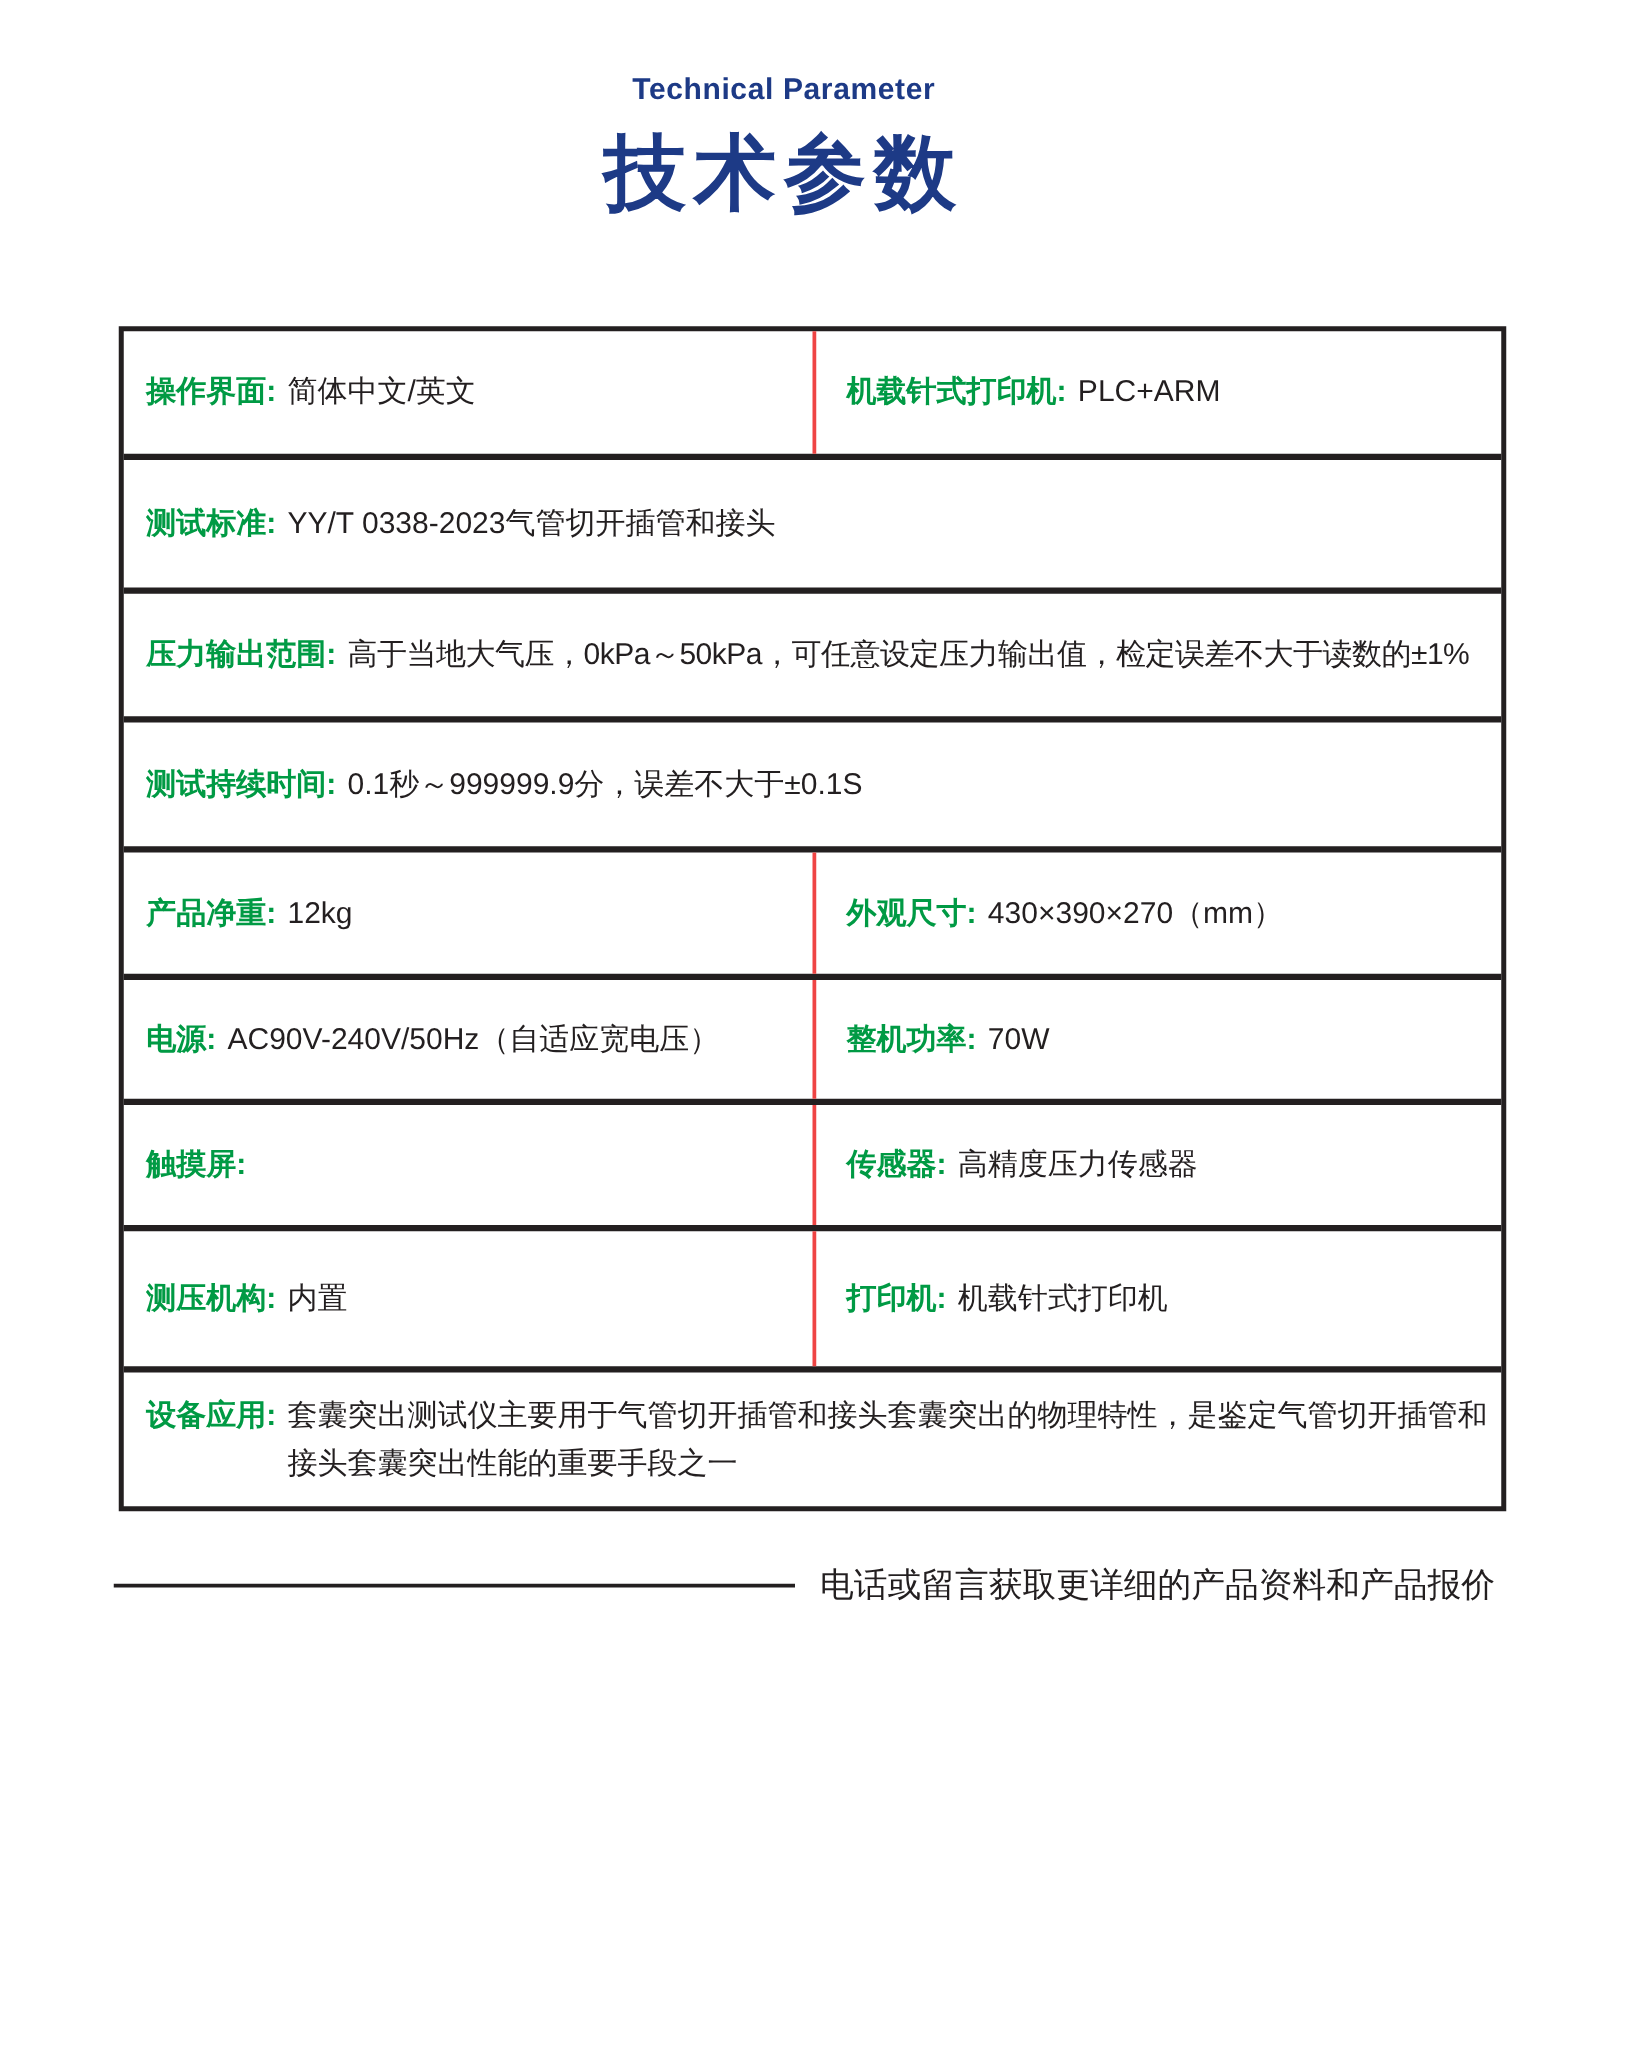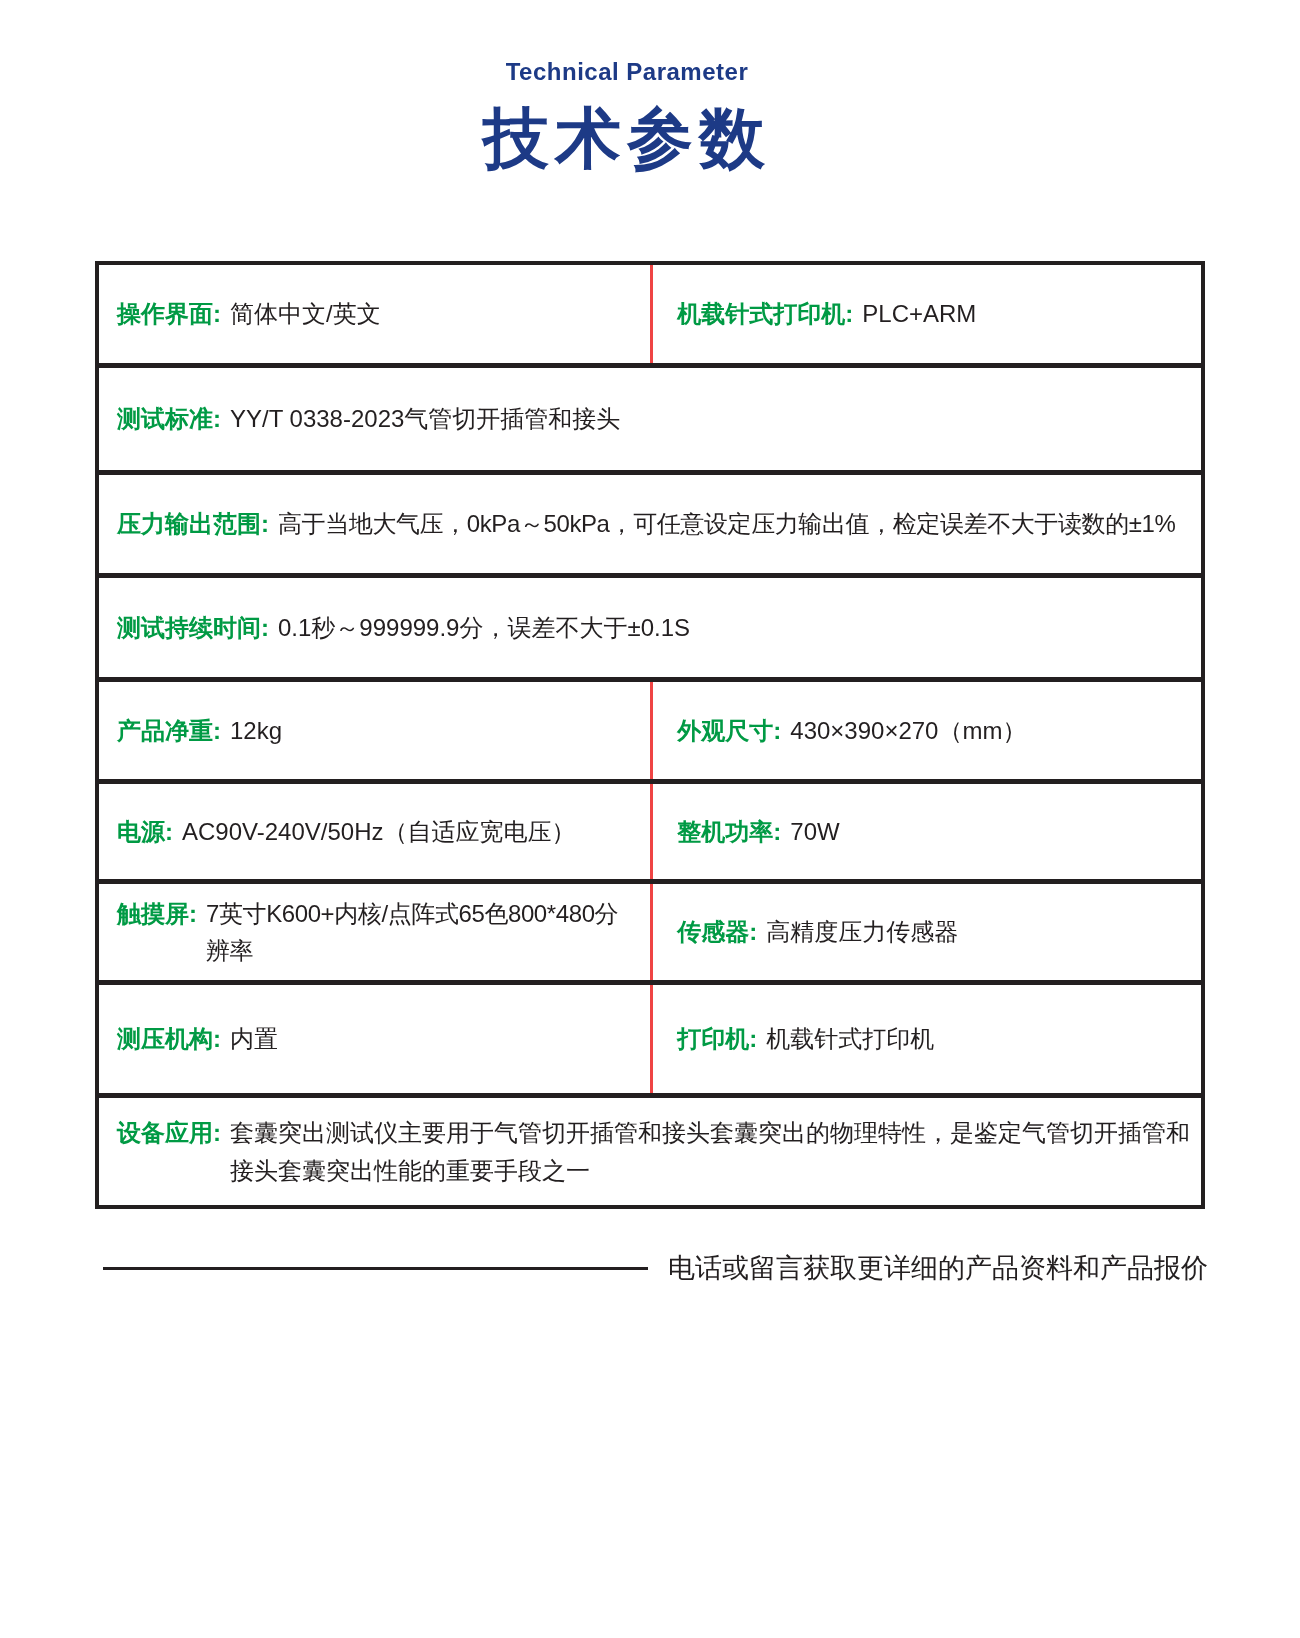--- a/index.html
+++ b/index.html
@@ -89,21 +89,21 @@
   .value {
     font-size: 24px;
     color: #231f20;
     line-height: 1.55;
   }
   .tight .value { letter-spacing: -0.4px; }
 
   
   .footer {
     position: absolute;
-    left: 103px; top: 1250px;
+    left: 91px; top: 1250px;
     width: 1105px;
     display: flex;
     align-items: center;
     gap: 20px;
   }
   .footer-line {
     flex: 1;
     height: 3px;
     background: #231f20;
   }
@@ -192,21 +192,20 @@
         <span class="label">整机功率:</span>
         <span class="value">70W</span>
       </div>
     </div>
   </div>
 
   <div class="row r7">
     <div class="cell left tight">
       <div class="cell-inner">
         <span class="label">触摸屏:</span>
-        <span class="value">7英寸K600+内核/点阵式65色800*480分辨率</span>
       </div>
     </div>
     <div class="cell right">
       <div class="cell-inner">
         <span class="label">传感器:</span>
         <span class="value">高精度压力传感器</span>
       </div>
     </div>
   </div>
 

